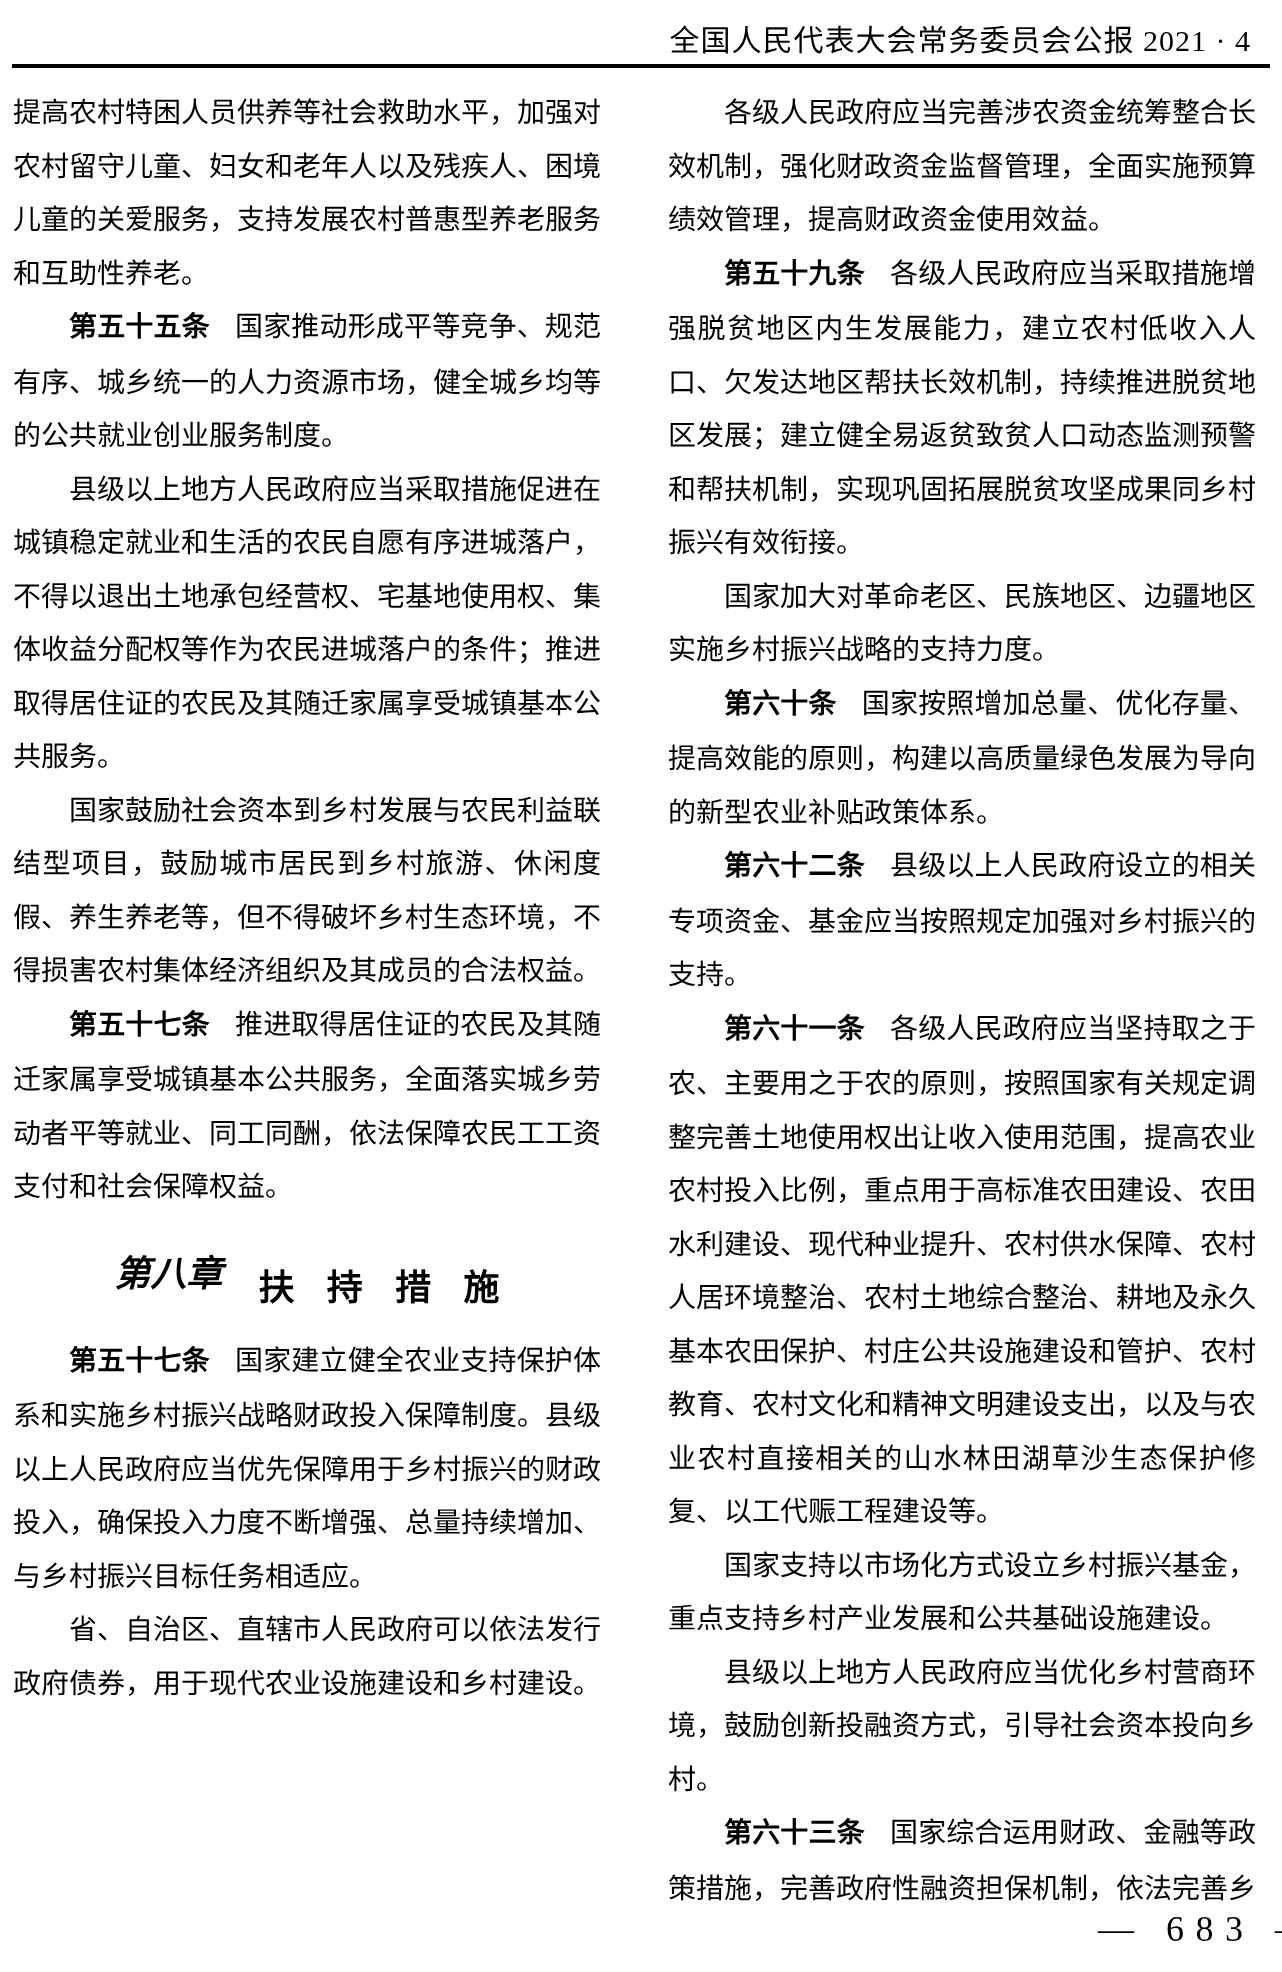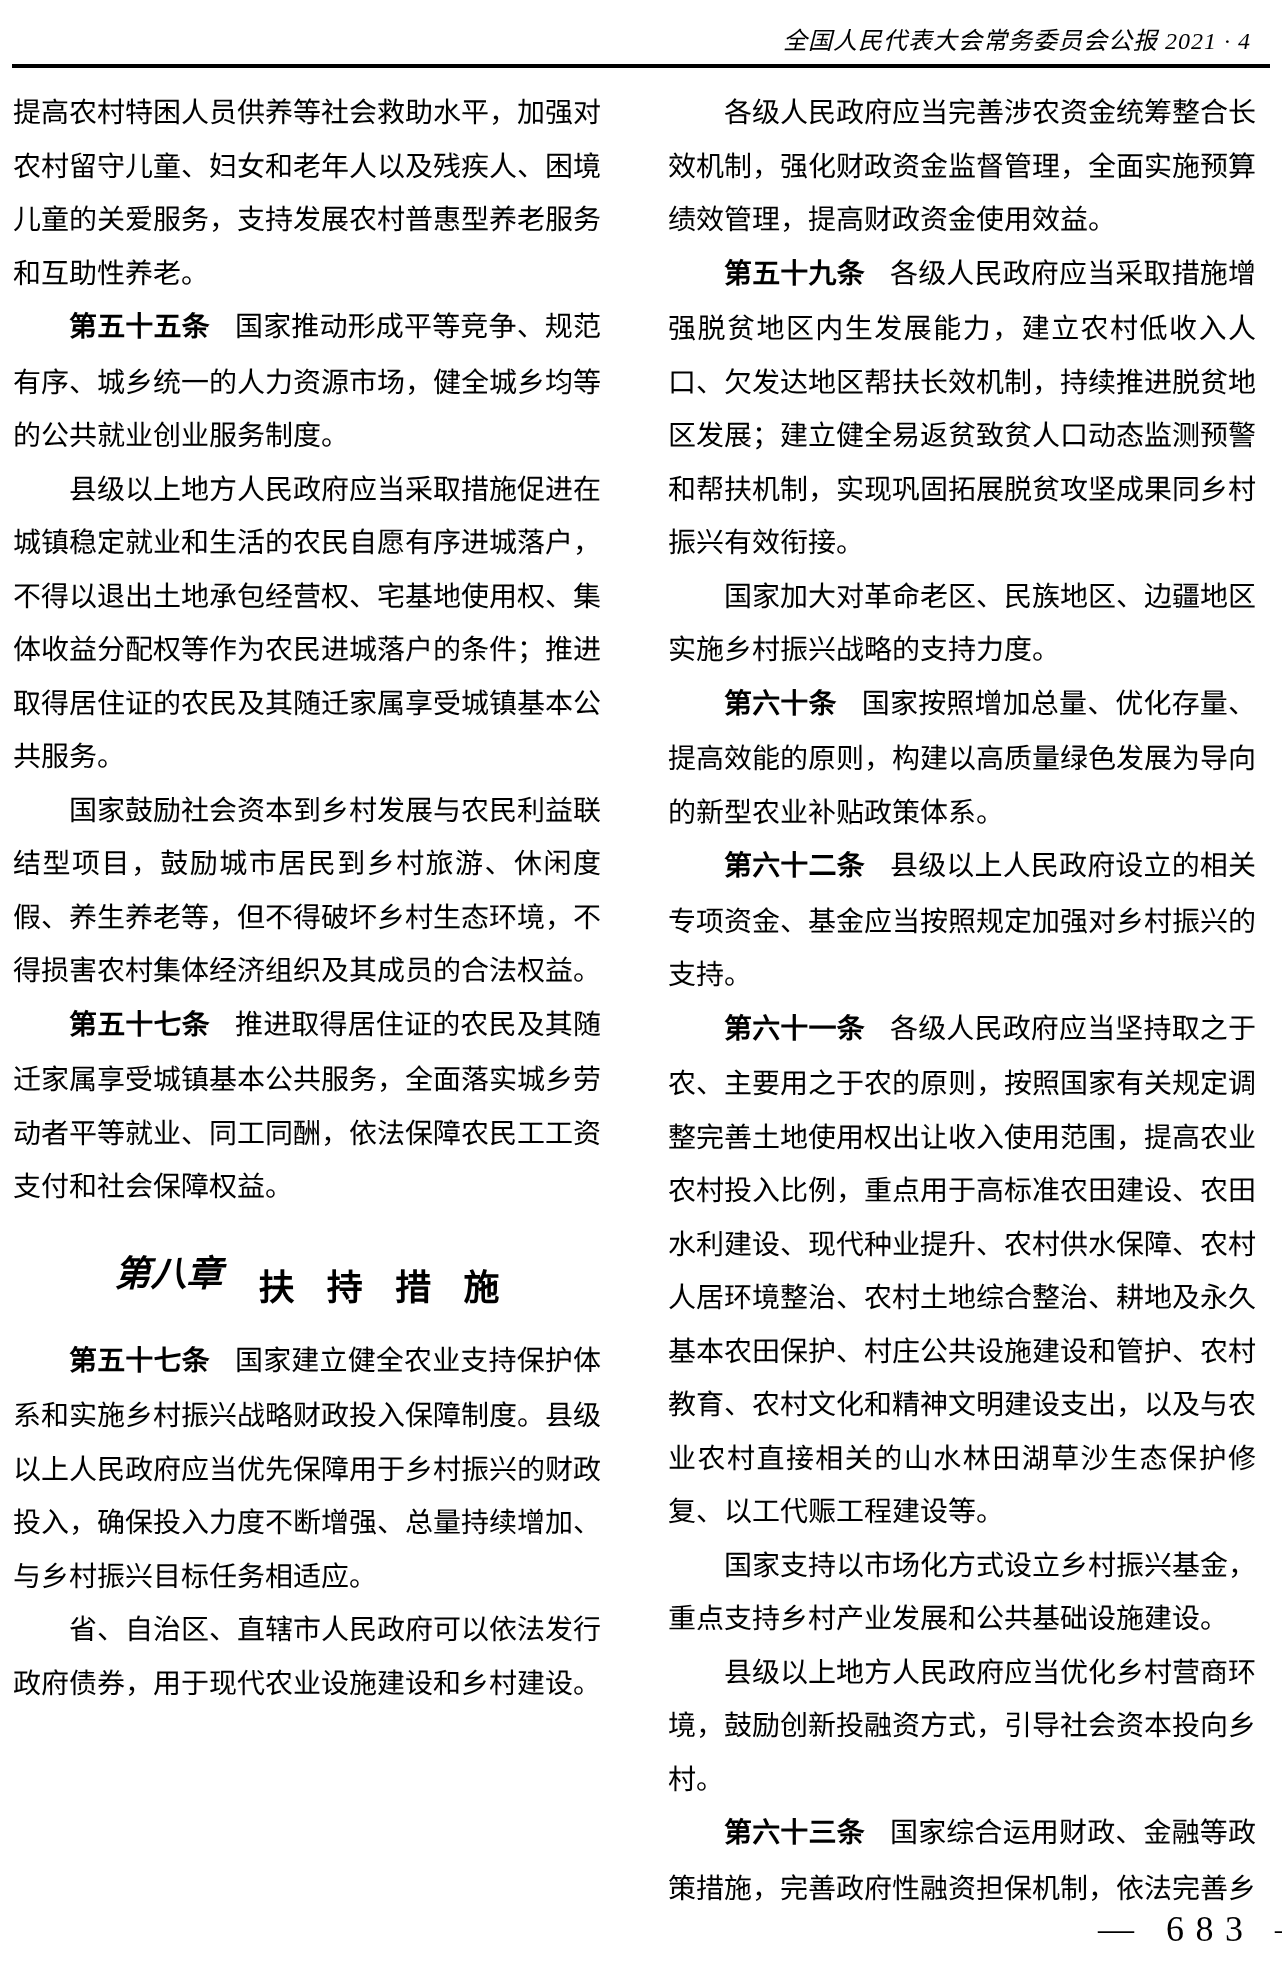--- a/index.html
+++ b/index.html
@@ -8,25 +8,24 @@
     width:1282px;height:1972px;
     margin:0 auto;
     background:#ffffff;
     color:#000000;
     font-family:"Liberation Serif","DejaVu Serif",serif;
     overflow:hidden;
   }
   .header-title{
     position:absolute;
     top:24px;right:31px;
-    font-size:24px;
+    font-size:30px;
     line-height:34px;
     letter-spacing:1px;
     white-space:nowrap;
-    font-style:italic;
   }
   .header-rule{
     position:absolute;
     top:64px;left:12px;
     width:1258px;height:4px;
     background:#000000;
   }
   .col{
     position:absolute;
     top:86px;

